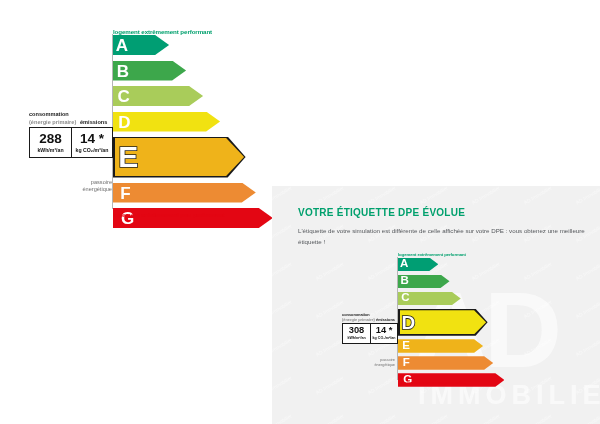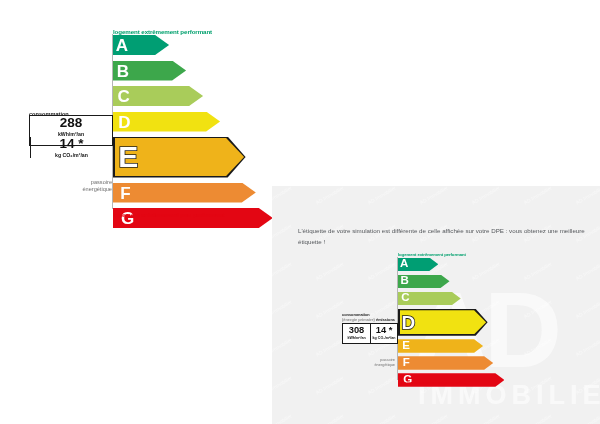--- a/index.html
+++ b/index.html
@@ -111,21 +111,21 @@
   
   #dpe-left{left:0;top:0;width:300px;height:230px;}
   #dpe-left .top-caption{left:113px;top:27.5px;font-size:6.2px;}
   #dpe-left .bottom-caption{left:113px;top:211px;font-size:6.2px;}
   #dpe-left .axis{left:112px;top:34px;height:175px;}
   #dpe-left .bars{left:113px;top:35px;width:170px;}
   #dpe-left .barrow{height:20px;margin-bottom:5.5px;}
   #dpe-left .barrow .letter{font-size:17px;}
   #dpe-left .barrow.sel{height:41px;margin-bottom:5px;margin-top:-0.5px;}
   #dpe-left .barrow.sel .letter{font-size:30px;left:4%;}
-  #dpe-left .valbox{left:29px;top:115px;width:84px;height:31px;flex-direction:column;}
+  #dpe-left .valbox{left:29px;top:127px;width:84px;height:31px;}
   #dpe-left .valnum{font-size:13.5px;margin-bottom:2.5px;}
   #dpe-left .valunit{font-size:5.2px;}
   #dpe-left .hdrlab{font-size:5.6px;}
   #dpe-left #lbl-conso{left:29px;top:111px;}
   #dpe-left #lbl-conso-sub{left:29px;top:118.5px;}
   #dpe-left #lbl-emis{left:80px;top:118.5px;}
   #dpe-left .sidelab{right:188px;top:179px;font-size:5.6px;width:80px;}
 
   
   #panel{
@@ -317,20 +317,21 @@
       <span class="wm-tile" style="left: 302px; top: 196px;">AD Immobilier</span>
       <span class="wm-tile" style="left: -10px; top: 234px;">AD Immobilier</span>
       <span class="wm-tile" style="left: 42px; top: 234px;">AD Immobilier</span>
       <span class="wm-tile" style="left: 94px; top: 234px;">AD Immobilier</span>
       <span class="wm-tile" style="left: 146px; top: 234px;">AD Immobilier</span>
       <span class="wm-tile" style="left: 198px; top: 234px;">AD Immobilier</span>
       <span class="wm-tile" style="left: 250px; top: 234px;">AD Immobilier</span>
       <span class="wm-tile" style="left: 302px; top: 234px;">AD Immobilier</span>
     </div>
 
+  <div id="panel-title">VOTRE ÉTIQUETTE DPE ÉVOLUE</div>
   <div id="panel-text">L'étiquette de votre simulation est différente de celle affichée sur votre DPE : vous obtenez une meilleure étiquette !</div>
 
   <div class="dpe" id="dpe-right">
     <div class="top-caption">logement extrêmement performant</div>
 
     <div class="axis"></div>
 
     <div class="bars">
         <div class="barrow">
           <div class="bar" style="width: 36%;">

